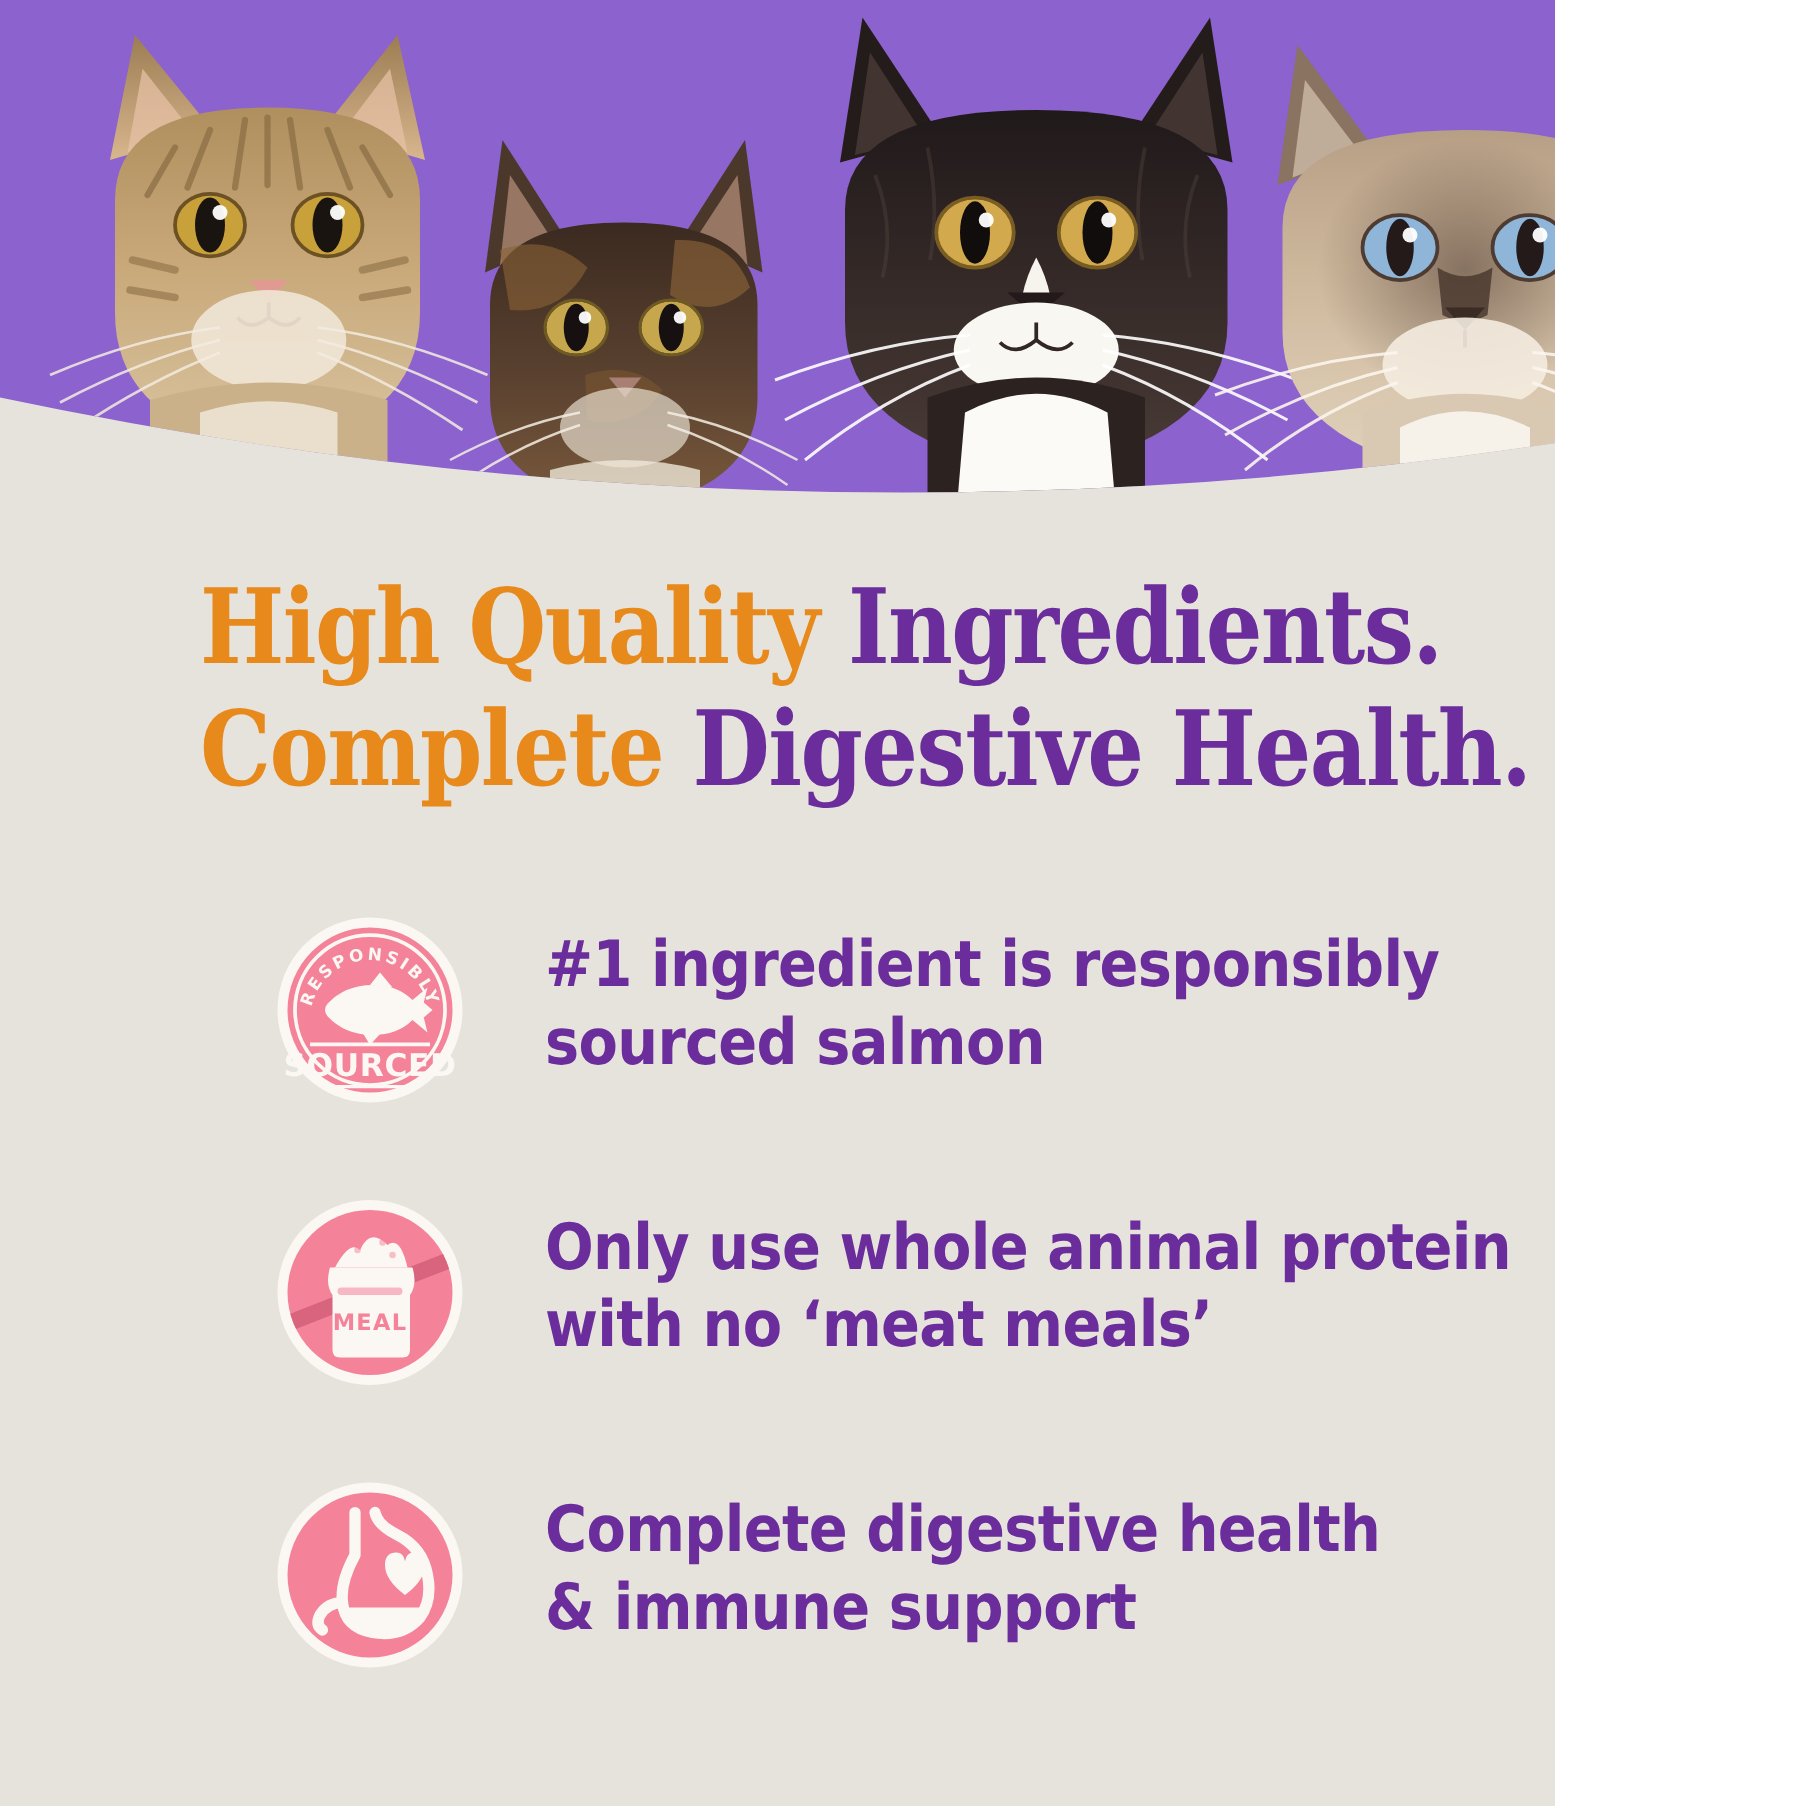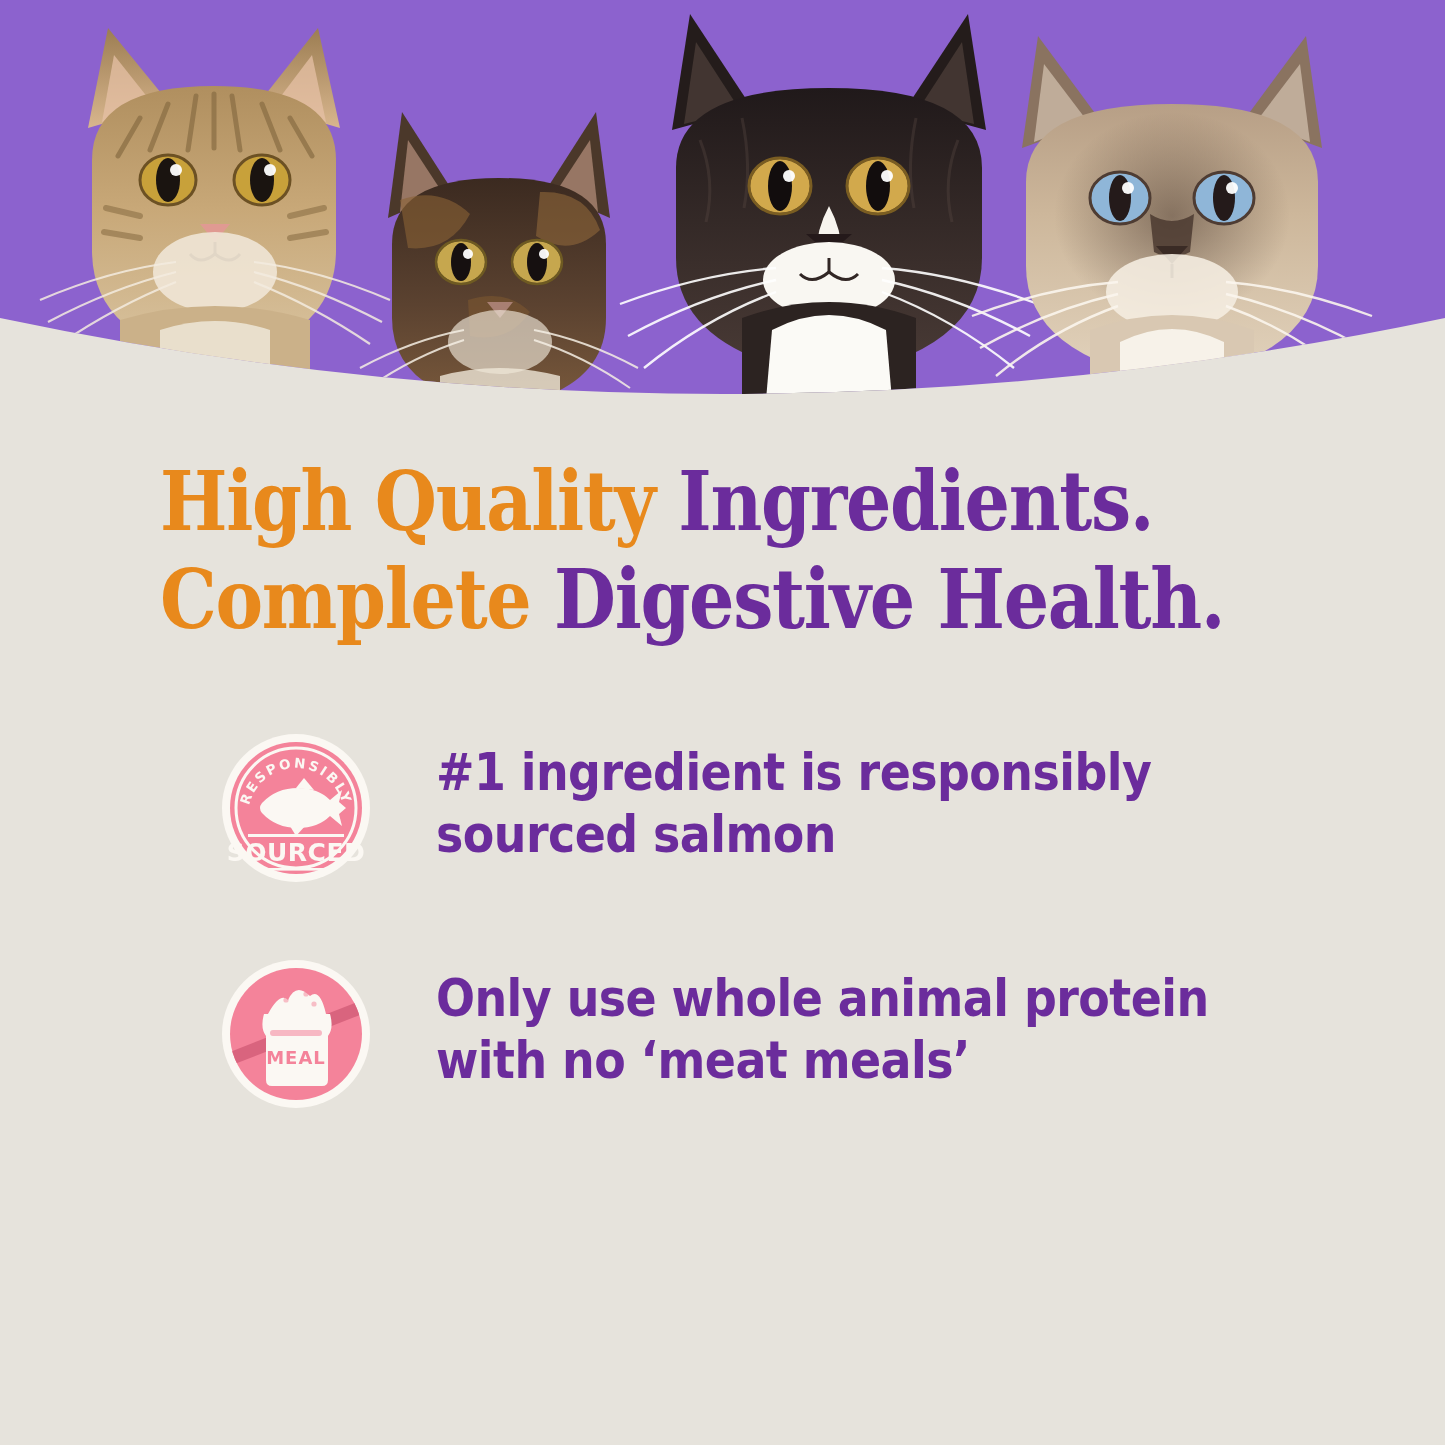--- a/index.html
+++ b/index.html
@@ -2,25 +2,26 @@
 <html><head>
 <meta charset="utf-8">
 <style>
   html, body {
     margin: 0;
     padding: 0;
     background: #ffffff;
   }
   #page {
     position: relative;
-    width: 1445px;
+    width: 1232px;
     height: 1445px;
     overflow: hidden;
     background: #E6E3DC;
     font-family: "Liberation Sans", sans-serif;
+    padding-left: 12px;
   }
 
   
   #hero {
     position: absolute;
     left: 0; top: 0;
     width: 1445px;
     height: 400px;
     overflow: hidden;
   }
@@ -379,15 +380,33 @@
             <text x="78" y="108" font-family="'DejaVu Sans','Liberation Sans',sans-serif" font-size="18" font-weight="700" fill="#F4839A" text-anchor="middle" letter-spacing="1">MEAL</text>
           </g>
         </svg>
       </div>
       <div class="feature-text">
         <span class="l1">Only use whole animal protein</span>
         <span class="l2">with no ‘meat meals’</span>
       </div>
     </div>
 
+    <div class="feature-row">
+      <div class="badge-wrap">
+        <svg viewBox="0 0 156 156">
+          <circle cx="78" cy="78" r="74" fill="#FBF8F3"></circle>
+          <circle cx="78" cy="78" r="66" fill="#F4839A"></circle>
+          <g fill="none" stroke="#FBF8F3" stroke-width="9" stroke-linecap="round" stroke-linejoin="round">
+            <path d="M66,28 L66,62 Q54,84 56,100 Q58,120 80,124 Q104,128 118,112 Q128,98 124,78 Q120,56 100,46 Q84,38 82,28"></path>
+            <path d="M56,100 Q44,100 38,110 Q34,118 40,122"></path>
+          </g>
+          <path d="M60,104 Q60,122 82,126 Q106,130 120,114 L124,104 Z" fill="#FBF8F3"></path>
+          <path d="M90,70 Q90,60 99,60 Q105,60 106,67 Q107,60 113,60 Q122,60 122,70 Q122,82 106,94 Q90,82 90,70 Z" fill="#FBF8F3"></path>
+        </svg>
+      </div>
+      <div class="feature-text">
+        <span class="l1">Complete digestive health</span>
+        <span class="l2">&amp; immune support</span>
+      </div>
+    </div>
 
   </div>
 </div>
 
 </body></html>

